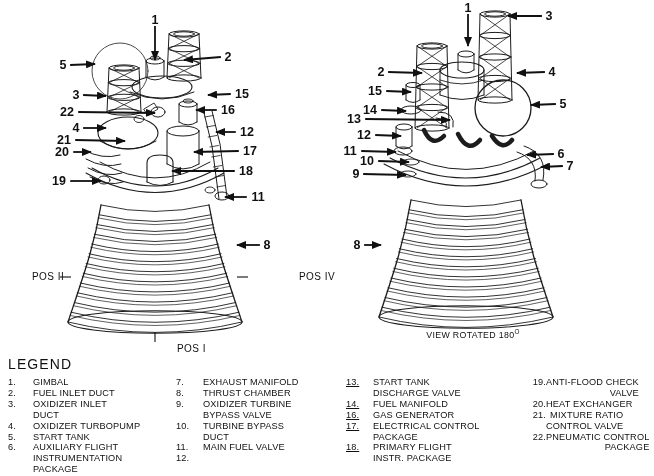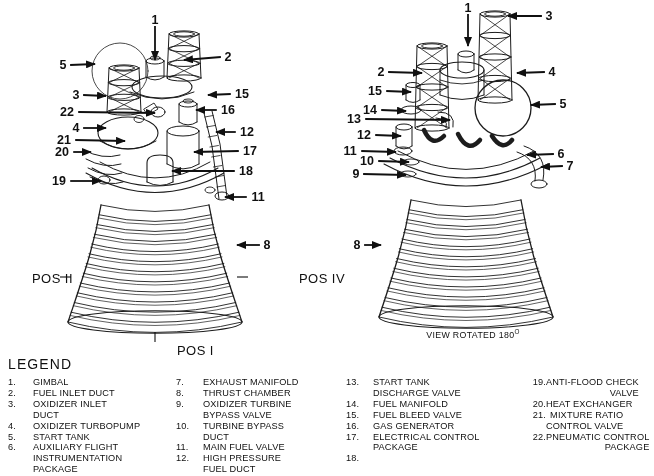--- a/index.html
+++ b/index.html
@@ -3,30 +3,30 @@
 <meta charset="utf-8">
 <style>
   html,body{margin:0;padding:0;background:#fff;}
   .stage{position:relative;width:654px;height:476px;background:#fff;overflow:hidden;
          font-family:"Liberation Sans",sans-serif;color:#101010;}
   .stage svg{position:absolute;left:0;top:0;}
   .art{stroke:#1c1c1c;fill:none;stroke-linecap:round;}
   .cl{stroke:#101010;stroke-width:1.8;fill:none;}
   .cn{font-family:"Liberation Sans",sans-serif;font-weight:bold;font-size:12.5px;fill:#101010;}
   .dash{stroke:#101010;stroke-width:1.1;}
-  .poslab{position:absolute;font-size:13px;letter-spacing:.45px;white-space:nowrap;}
+  .poslab{position:absolute;font-size:10px;letter-spacing:.45px;white-space:nowrap;}
   .caption{position:absolute;left:408px;top:328px;width:130px;text-align:center;
            font-size:8.8px;letter-spacing:.35px;white-space:nowrap;}
   .caption sup{font-size:6.3px;vertical-align:4px;}
   .legend-title{position:absolute;left:8px;top:356px;font-size:14px;letter-spacing:1.1px;}
   .lcol{position:absolute;top:377px;font-size:9.2px;line-height:10.9px;letter-spacing:.15px;}
   .li{display:flex;}
   .num{flex:0 0 25px;}
   .lcol.c2 .num{flex-basis:27px;}
-  .lcol.c3 .num{flex-basis:27px;}
+  .lcol.c3 .num{flex-basis:27px;text-decoration:underline;}
   .lcol.c4 .num{flex-basis:28px;}
   .txt{white-space:pre-line;}
 </style>
 </head>
 <body>
 
 <div class="stage">
   <svg width="654" height="476" viewBox="0 0 654 476">
     <defs>
       <marker id="ah" markerUnits="userSpaceOnUse" markerWidth="10" markerHeight="8" refX="9" refY="4" orient="auto">
@@ -356,49 +356,45 @@
           <span class="num">10.</span>
           <span class="txt">TURBINE BYPASS
 DUCT</span>
         </div>
         <div class="li">
           <span class="num">11.</span>
           <span class="txt">MAIN FUEL VALVE</span>
         </div>
         <div class="li">
           <span class="num">12.</span>
-          <span class="txt">HIGH PRESSURE
-FUEL DUCT</span>
         </div>
       </div>
       <div class="lcol c3" style="left: 346px;">
         <div class="li">
           <span class="num">13.</span>
           <span class="txt">START TANK
 DISCHARGE VALVE</span>
         </div>
         <div class="li">
           <span class="num">14.</span>
           <span class="txt">FUEL MANIFOLD</span>
         </div>
         <div class="li">
-          <span class="num">15.</span>
-          <span class="txt">FUEL BLEED VALVE</span>
-        </div>
-        <div class="li">
           <span class="num">16.</span>
           <span class="txt">GAS GENERATOR</span>
         </div>
         <div class="li">
           <span class="num">17.</span>
           <span class="txt">ELECTRICAL CONTROL
 PACKAGE</span>
         </div>
         <div class="li">
           <span class="num">18.</span>
+          <span class="txt">PRIMARY FLIGHT
+INSTR. PACKAGE</span>
         </div>
       </div>
       <div class="lcol c4" style="left: 518px; text-align: right;">
         <div class="li">
           <span class="num">19.</span>
           <span class="txt">ANTI-FLOOD CHECK
 VALVE</span>
         </div>
         <div class="li">
           <span class="num">20.</span>

